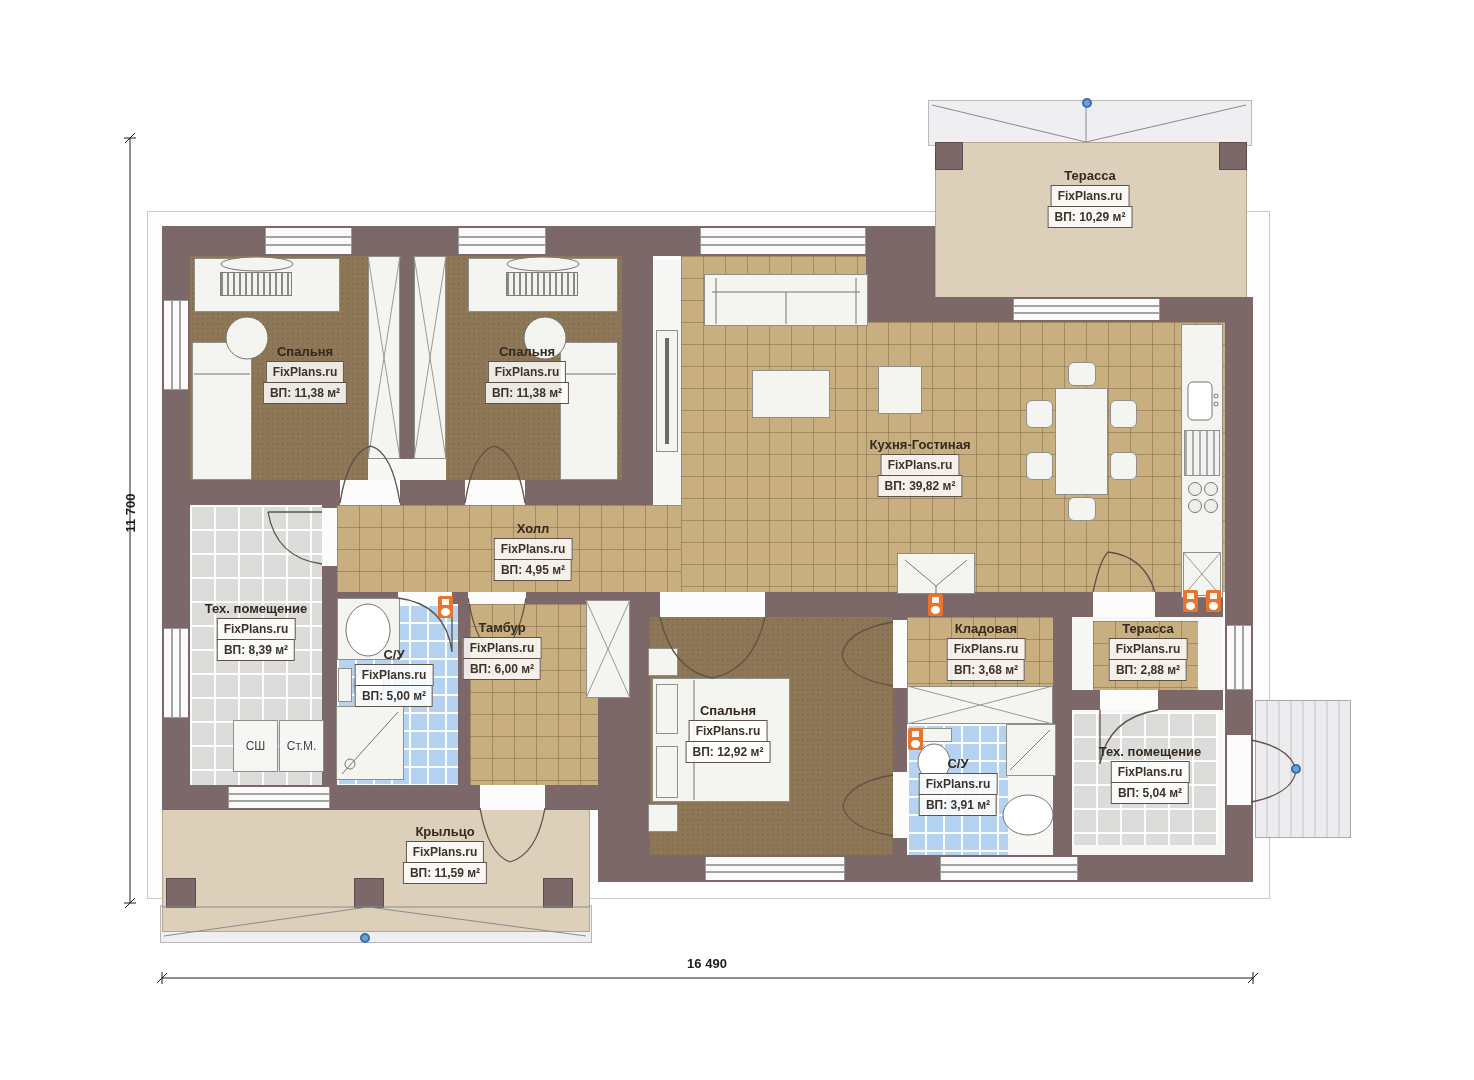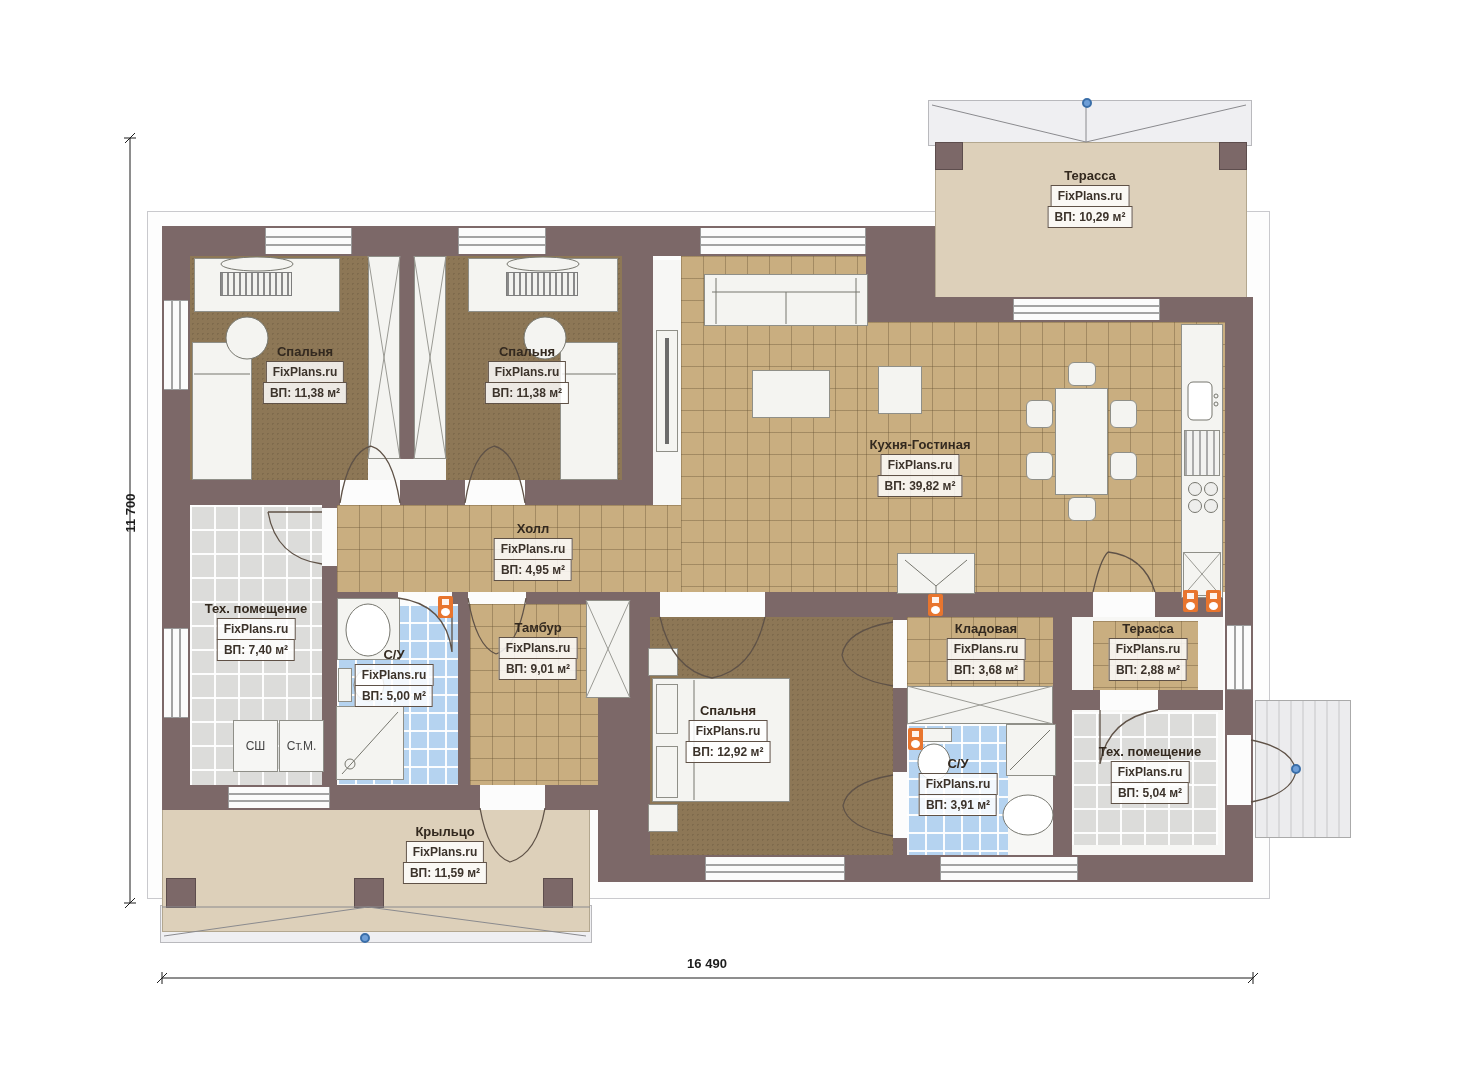--- a/index.html
+++ b/index.html
@@ -268,31 +268,31 @@
     <div class="rbox">ВП: 39,82 м²</div>
   </div>
   <div class="rlabel" style="left:533px;top:521px">
     <div class="rname">Холл</div>
     <div class="rbox">FixPlans.ru</div>
     <div class="rbox">ВП: 4,95 м²</div>
   </div>
   <div class="rlabel" style="left:256px;top:601px">
     <div class="rname">Тех. помещение</div>
     <div class="rbox">FixPlans.ru</div>
-    <div class="rbox">ВП: 7,40 м²</div>
+    <div class="rbox">ВП: 8,39 м²</div>
   </div>
   <div class="rlabel" style="left:394px;top:647px">
     <div class="rname">С/У</div>
     <div class="rbox">FixPlans.ru</div>
     <div class="rbox">ВП: 5,00 м²</div>
   </div>
-  <div class="rlabel" style="left:538px;top:620px">
+  <div class="rlabel" style="left:502px;top:620px">
     <div class="rname">Тамбур</div>
     <div class="rbox">FixPlans.ru</div>
-    <div class="rbox">ВП: 9,01 м²</div>
+    <div class="rbox">ВП: 6,00 м²</div>
   </div>
   <div class="rlabel" style="left:728px;top:703px">
     <div class="rname">Спальня</div>
     <div class="rbox">FixPlans.ru</div>
     <div class="rbox">ВП: 12,92 м²</div>
   </div>
   <div class="rlabel" style="left:986px;top:621px">
     <div class="rname">Кладовая</div>
     <div class="rbox">FixPlans.ru</div>
     <div class="rbox">ВП: 3,68 м²</div>

